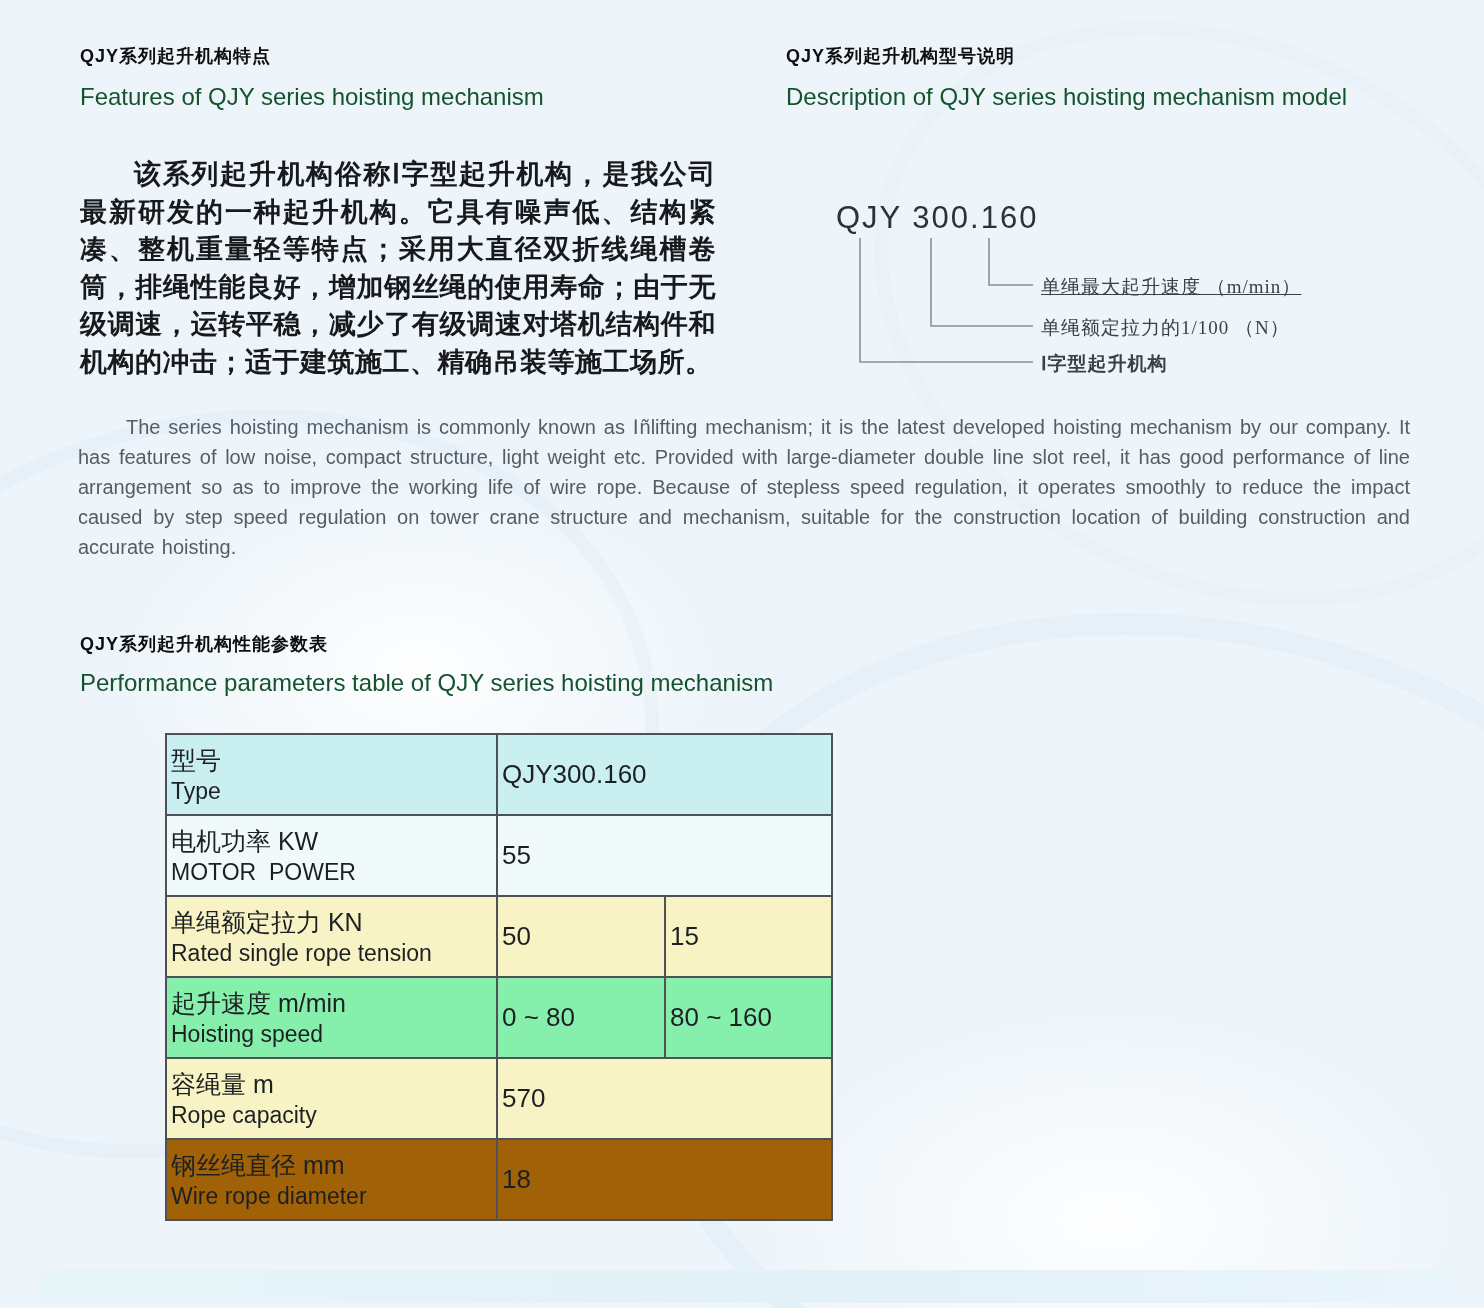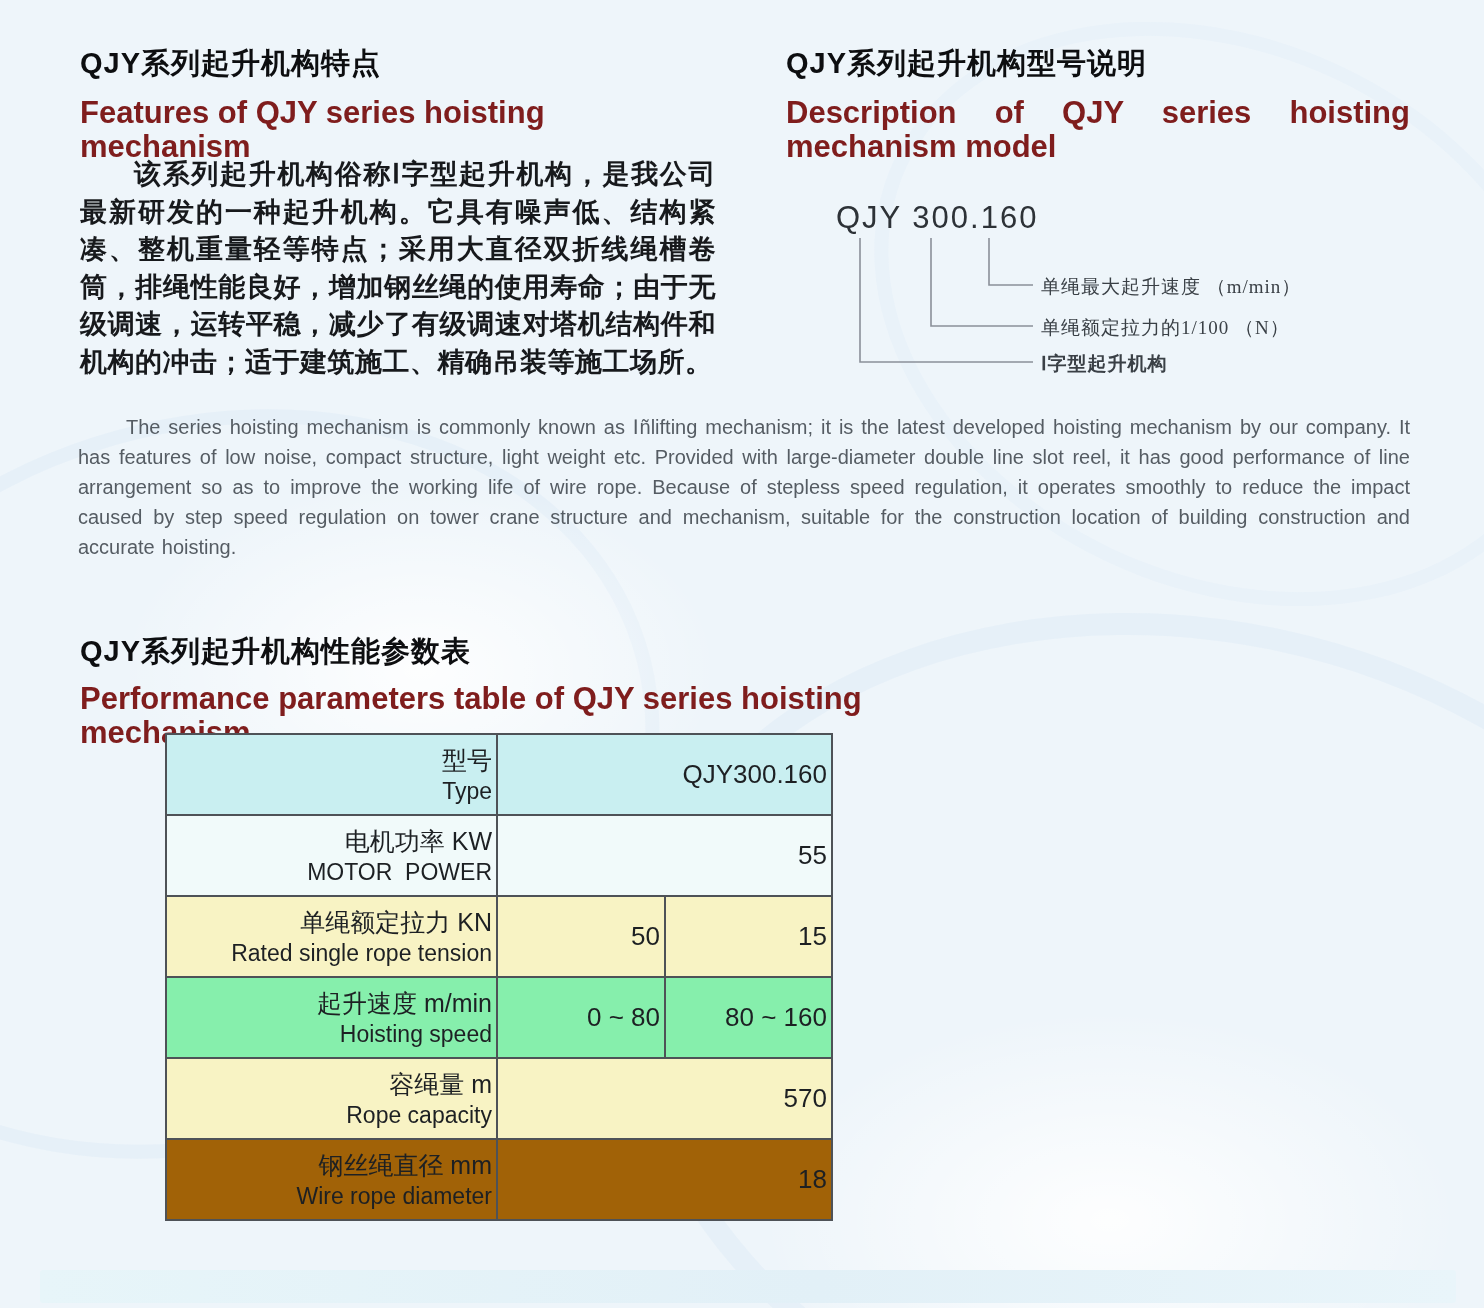--- a/index.html
+++ b/index.html
@@ -18,52 +18,52 @@
   .g1{width:600px;height:380px;left:120px;top:480px;}
   .g2{width:700px;height:420px;left:760px;top:1010px;}
 
   .bottom-band{position:absolute;left:40px;right:28px;top:1270px;height:33px;
     background:linear-gradient(to right,#e7f5f9,#e2f0f7 55%,#e9f5fa);border-radius:3px;}
 
   h1,h2,p{margin:0;}
 
   .sec-left{position:absolute;left:80px;top:44px;width:636px;}
   .sec-right{position:absolute;left:786px;top:44px;width:624px;}
-  .title-zh{font-size:29px;font-weight:700;color:#0d0e10;letter-spacing:1px;}
-  .title-en{font-size:31px;font-weight:700;color:#7f1d1d;margin-top:12px;line-height:34px;}
+  .title-zh{font-size:18px;font-weight:700;color:#0d0e10;letter-spacing:1px;}
+  .title-en{font-size:24px;font-weight:400;color:#14532d;margin-top:12px;line-height:34px;}
   .just{text-align:justify;}
 
   .para-zh{
     position:absolute;left:80px;top:156px;width:636px;
     font-size:27px;font-weight:600;color:#17191c;line-height:37.5px;
     text-align:justify;text-indent:2em;letter-spacing:0.5px;
   }
 
   .diagram{position:absolute;left:786px;top:190px;width:660px;height:200px;}
   .diagram svg{position:absolute;left:0;top:0;}
   .model-text{font-size:31px;letter-spacing:2px;fill:#2d3237;font-family:"Liberation Sans",sans-serif;}
   .callout{position:absolute;left:255px;white-space:nowrap;
     font-family:"Liberation Serif", serif;font-size:19px;color:#3a4046;letter-spacing:1px;}
-  .co1{top:84px;} .co2{top:125px;} .co3{top:161px;font-weight:bold;}
+  .co1{top:84px;text-decoration:underline;} .co2{top:125px;} .co3{top:161px;font-weight:bold;}
 
   .para-en{
     position:absolute;left:78px;top:412px;width:1332px;
     font-size:20px;color:#555c63;line-height:30px;text-align:justify;
     text-indent:48px;word-spacing:1.5px;
   }
 
   .sec-table-head{position:absolute;left:80px;top:632px;width:900px;}
   .sec-table-head .title-en{margin-top:10px;}
 
   table.params{
     position:absolute;left:165px;top:733px;border-collapse:collapse;
     table-layout:fixed;width:666px;
   }
   table.params td{
-    border:2px solid #4e5257;text-align:right;vertical-align:middle;
+    border:2px solid #4e5257;text-align:left;vertical-align:middle;
     padding:6px 4px;color:#1d2023;
   }
   td.lbl .zh{font-size:25px;line-height:32px;display:block;}
   td.lbl .en{font-size:23px;line-height:30px;display:block;white-space:pre-wrap;}
   td.val{font-size:26px;}
   tr.r-cyan  td{background:#c9eff1;}
   tr.r-light td{background:#f1fafa;}
   tr.r-yellow td{background:#f8f3c4;}
   tr.r-blue  td{background:#86efac;}
   tr.r-white td{background:#a16207;}

